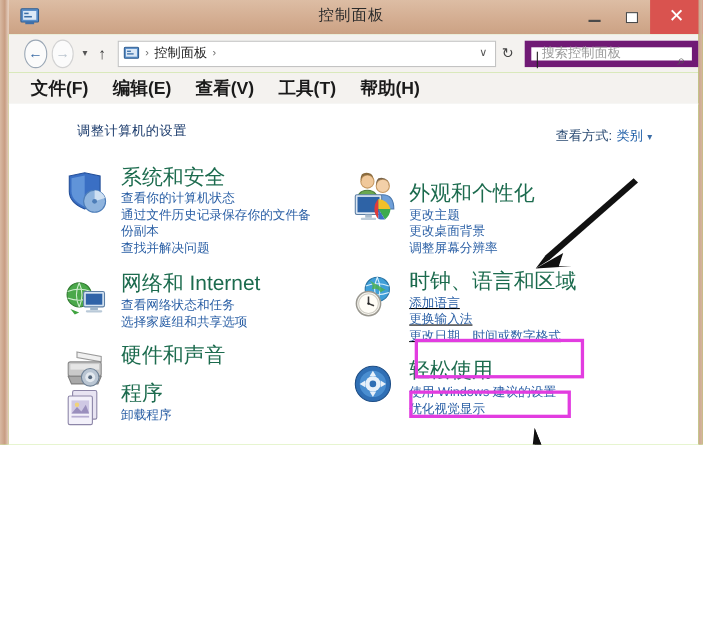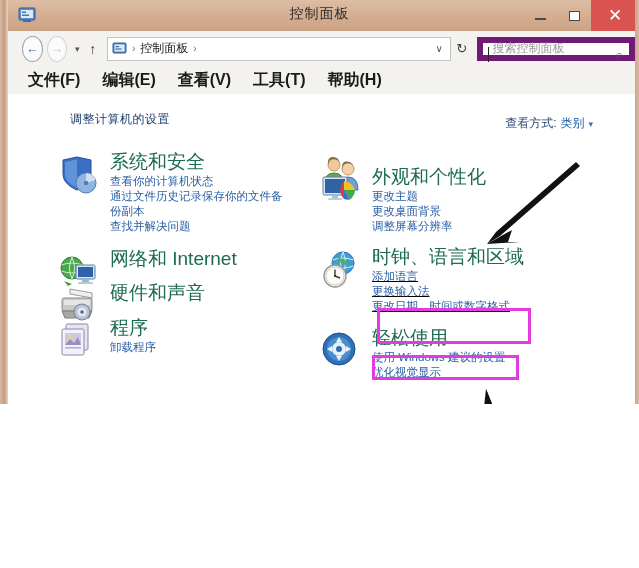--- a/index.html
+++ b/index.html
@@ -216,20 +216,24 @@
           <circle cx="14" cy="17" r="11" fill="#4aa84a" stroke="#2f7a2f"></circle>
           <path d="M3.4 14 Q14 10 24.6 14 M3.4 20 Q14 24 24.6 20 M14 6 Q9 17 14 28 M14 6 Q19 17 14 28" stroke="#cfeccf" stroke-width="1" fill="none"></path>
           <rect x="18" y="14" width="19" height="14" rx="1.5" fill="#d6e4f2" stroke="#5d7fa5"></rect>
           <rect x="20" y="16" width="15" height="10" fill="#2f63a8"></rect>
           <rect x="24" y="28" width="7" height="3" fill="#9db4ca"></rect>
           <rect x="20" y="31" width="15" height="2" rx="1" fill="#b9c9d8"></rect>
           <path d="M6 30 L14 33 L10 35 Z" fill="#3fa33f"></path>
         </svg>
         <div class="cat-body">
           <div class="cat-title">网络和 Internet</div>
+          <div class="cat-links">
+            <span class="cat-link">查看网络状态和任务</span>
+            <span class="cat-link">选择家庭组和共享选项</span>
+          </div>
         </div>
       </div>
 
       <div class="cat gap-c">
         <svg class="cat-icon" viewBox="0 0 42 42">
           <path d="M12 4 L34 8 L34 13 L12 9 Z" fill="#f0f0f0" stroke="#9a9a9a"></path>
           <rect x="4" y="13" width="30" height="13" rx="2" fill="#c9c9c9" stroke="#8a8a8a"></rect>
           <rect x="6" y="15" width="26" height="5" fill="#e6e6e6"></rect>
           <path d="M4 26 L34 26 L31 33 L7 33 Z" fill="#a8a8a8" stroke="#7e7e7e"></path>
           <circle cx="24" cy="27" r="8" fill="#b9c5d2" stroke="#6f8296"></circle>

